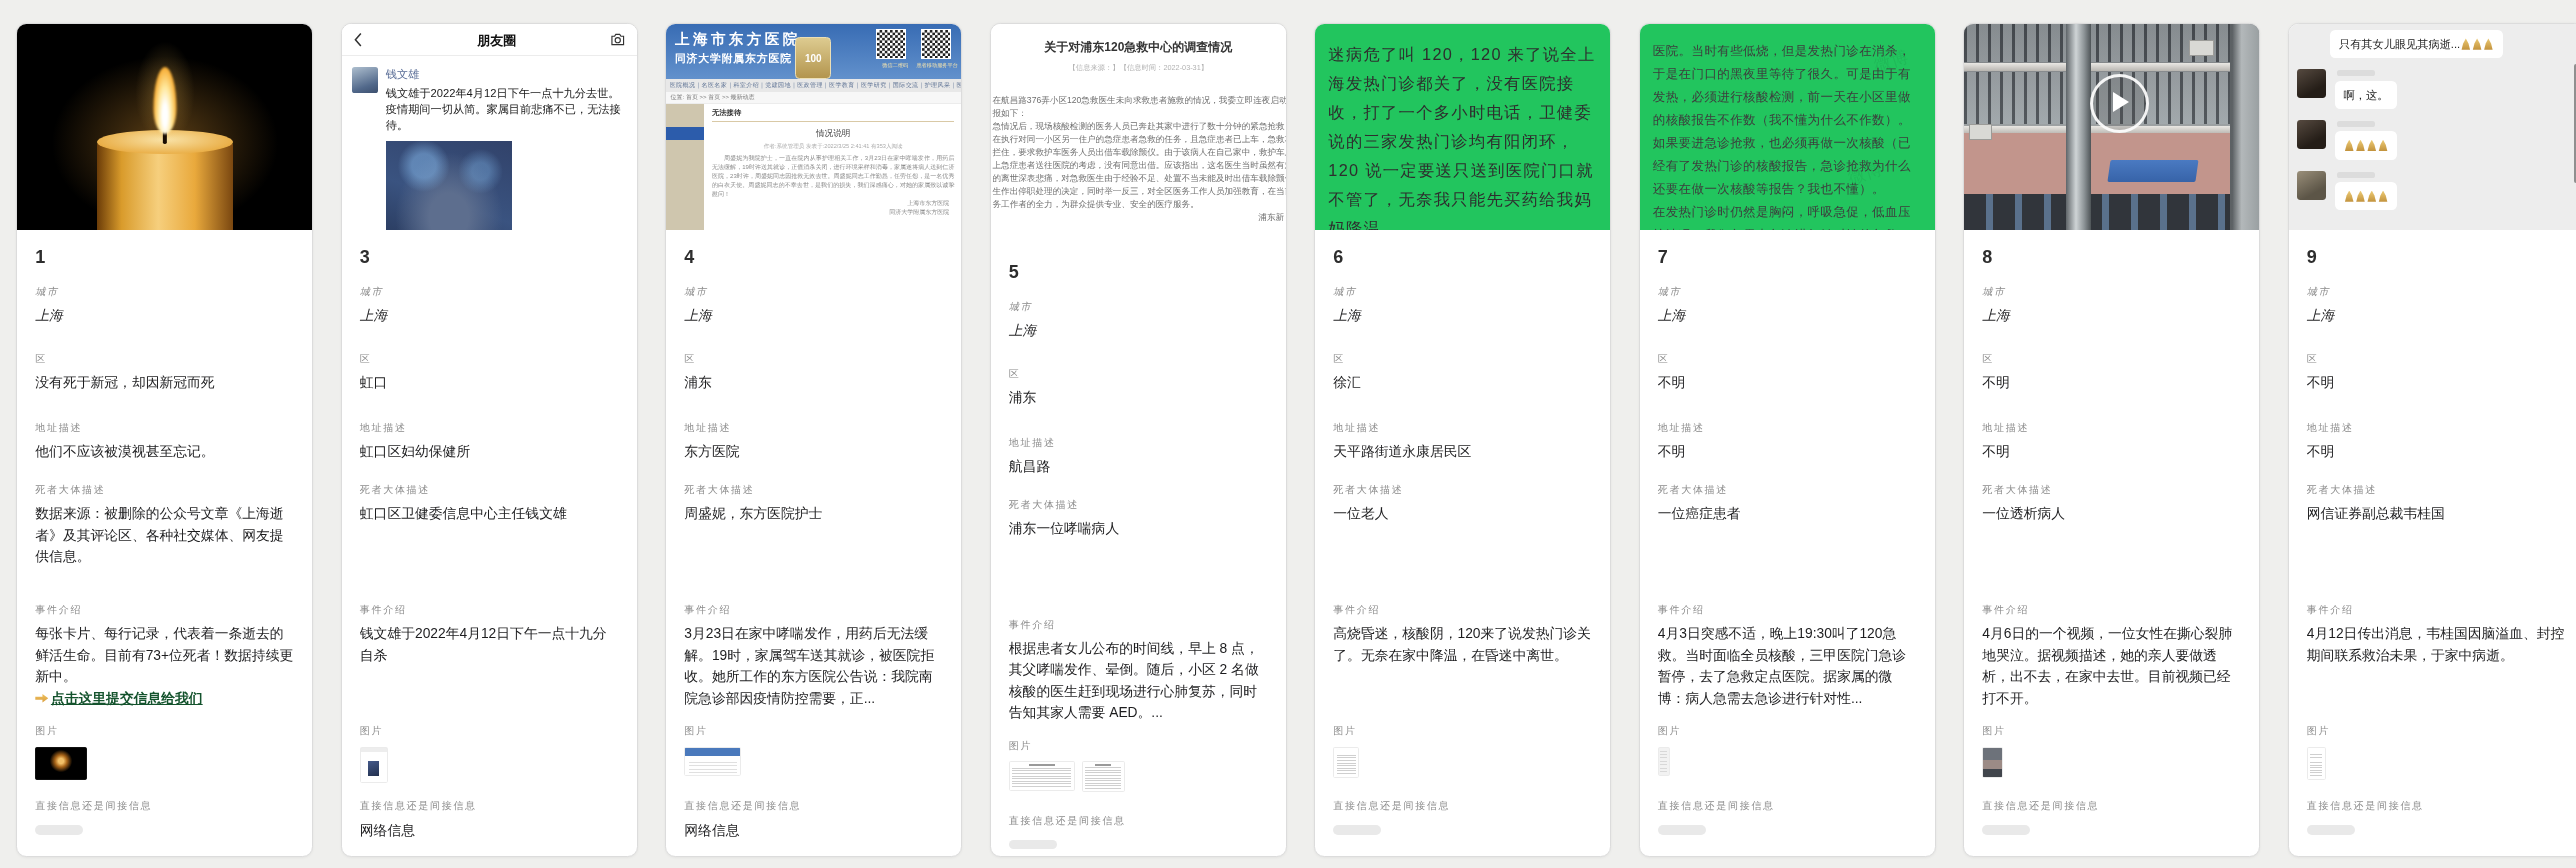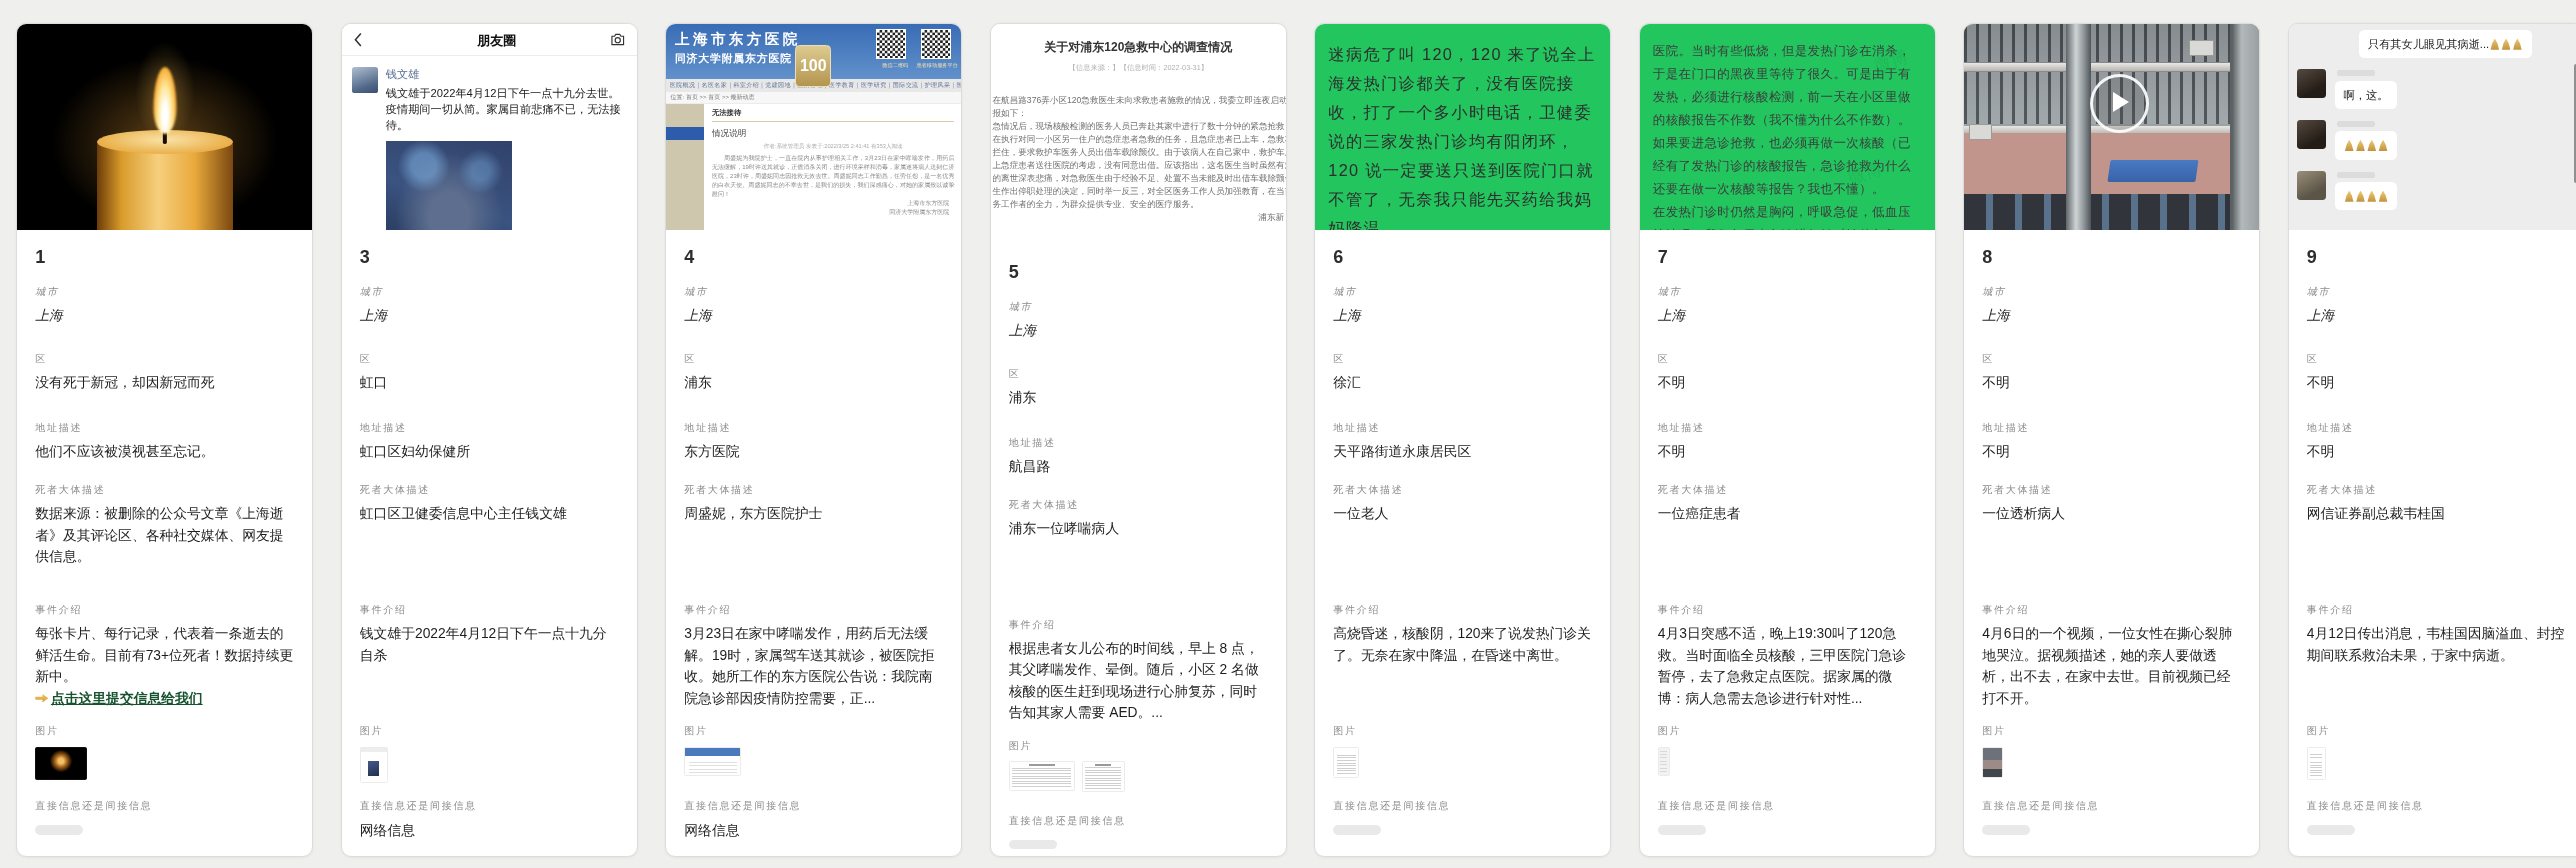--- a/index.html
+++ b/index.html
@@ -81,37 +81,37 @@
     background:
       radial-gradient(circle at 30% 18%,rgba(130,180,230,.55) 0 12px,rgba(0,0,0,0) 26px),
       radial-gradient(circle at 75% 22%,rgba(120,170,220,.45) 0 8.6px,rgba(0,0,0,0) 22.4px),
       radial-gradient(ellipse at 50% 55%,#5d6e8e 0 22%,rgba(0,0,0,0) 60%),
       linear-gradient(200deg,#31426a 0%,#3a5380 45%,#1f2c49 100%);}
 
   
   .ho-head{height:55px;position:relative;background:linear-gradient(180deg,#386cb4,#6291cc);color:#fff;}
   .ho-title{position:absolute;left:8.6px;top:6px;font-family:"Liberation Serif","DejaVu Serif",serif;font-weight:700;font-size:14.6px;letter-spacing:3.4px;}
   .ho-sub{position:absolute;left:8.6px;top:28px;font-size:10.8px;font-weight:700;letter-spacing:0.9px;}
-  .ho-badge{position:absolute;left:129px;top:21px;width:34px;height:40px;border-radius:4.3px;
+  .ho-badge{position:absolute;left:129px;top:13px;width:34px;height:40px;border-radius:4.3px;
     background:linear-gradient(#ddcb90,#b3954e);display:flex;align-items:center;justify-content:center;
-    font-size:16px;font-weight:700;color:#fff;border:0.9px solid #ecdfb5;}
+    font-size:10px;font-weight:700;color:#fff;border:0.9px solid #ecdfb5;}
   .ho-qr{position:absolute;top:5.2px;width:28px;height:28px;border:1.7px solid #fff;
     background:repeating-conic-gradient(#222 0 25%,#fff 0 50%) 0 0/5.2px 5.2px;}
   .ho-qr1{right:55px;} .ho-qr2{right:10.3px;}
   .ho-qlabel{position:absolute;top:38px;font-size:5.2px;color:#f4e3ae;}
   .ho-ql1{right:53px;} .ho-ql2{right:3.4px;}
   .ho-nav{height:13px;line-height:13px;background:#e8e8e8;font-size:6px;color:#5d7294;
     white-space:nowrap;overflow:hidden;padding:0 3.4px;letter-spacing:0.4px;}
   .ho-crumb{height:11.2px;line-height:11.2px;background:#f7f7f7;font-size:6px;color:#777;padding:0 4.3px;border-bottom:0.9px solid #ececec;}
   .ho-main{display:flex;height:127px;}
   .ho-side{width:38px;flex:0 0 38px;background:#cfc6ae;position:relative;}
   .ho-side::after{content:"";position:absolute;left:0;right:0;top:22.4px;height:13.8px;background:#2c5cab;}
   .ho-content{flex:1;background:#fff;padding:4.3px 6.9px 0 7.7px;}
   .ho-section{font-size:7.3px;font-weight:700;color:#333;border-bottom:0.9px solid #d9c9a6;padding-bottom:2.6px;}
-  .ho-doctitle{font-size:8.6px;color:#444;margin-top:6px;}
+  .ho-doctitle{text-align:center;font-size:8.6px;color:#444;margin-top:6px;}
   .ho-docmeta{text-align:center;font-size:5.6px;color:#aaa;margin-top:2.6px;}
   .ho-docbody{font-size:6px;color:#8a8a8a;line-height:9px;margin-top:3.4px;text-align:justify;text-indent:12px;filter:blur(0.3px);}
   .ho-sign{text-align:right;font-size:6px;color:#8a8a8a;line-height:8.6px;padding-right:5.2px;filter:blur(0.3px);}
 
   
   .cover-document{background:#fff;padding-top:14.6px;}
   .d-title{text-align:center;font-size:12px;font-weight:700;color:#333;}
   .d-meta{text-align:center;font-size:7.3px;color:#b2b2b2;margin-top:7.7px;}
   .d-body{margin-top:20.6px;font-size:8.6px;color:#707070;line-height:13px;}
   .d-line{white-space:nowrap;overflow:hidden;padding:0 1.7px;}
@@ -142,21 +142,21 @@
   .vd-ac1{right:45px;top:15.5px;width:23px;height:14.6px;}
   .vd-ac2{left:5.2px;top:100px;width:20.6px;height:13.8px;}
   .vd-play{position:absolute;left:126px;top:50px;width:53px;height:53px;border-radius:50%;
     border:3.4px solid rgba(255,255,255,.92);background:rgba(70,70,70,.22);}
   .vd-play::after{content:"";position:absolute;left:20px;top:14.6px;width:0;height:0;
     border-left:16.3px solid #fff;border-top:10.3px solid transparent;border-bottom:10.3px solid transparent;}
 
   
   .cover-chat{background:#ededed;padding:4.3px 8.6px;box-sizing:border-box;}
   .c-bubble{background:#fff;border-radius:5.2px;padding:6px 8.6px;font-size:11.2px;color:#222;line-height:16.3px;display:inline-block;max-width:191px;}
-  .c-first{margin-left:62px;margin-top:1.7px;}
+  .c-first{margin-left:33px;margin-top:1.7px;}
   .c-row{display:flex;margin-top:11.2px;}
   .c-avatar{width:29px;height:29px;flex:0 0 29px;border-radius:3.4px;margin-right:8.6px;
     background:linear-gradient(150deg,#564a40,#241d17 70%);}
   .c-avatar.alt{background:linear-gradient(150deg,#9a8f7a,#5c5547 70%);}
   .c-name{width:38px;height:6px;background:#dcdcdc;border-radius:2.6px;margin:0.9px 0 4.3px 1.7px;}
   .c-scroll{position:absolute;right:6px;top:40px;width:4.3px;height:119px;background:#8f8f8f;border-radius:2.6px;}
   .pray{display:inline-block;width:9.5px;height:11.2px;margin:0 0.9px;vertical-align:-1.7px;
     background:linear-gradient(180deg,#ecca74,#c2923c);
     clip-path:polygon(50% 0%,78% 45%,95% 100%,5% 100%,22% 45%);}
 </style>

